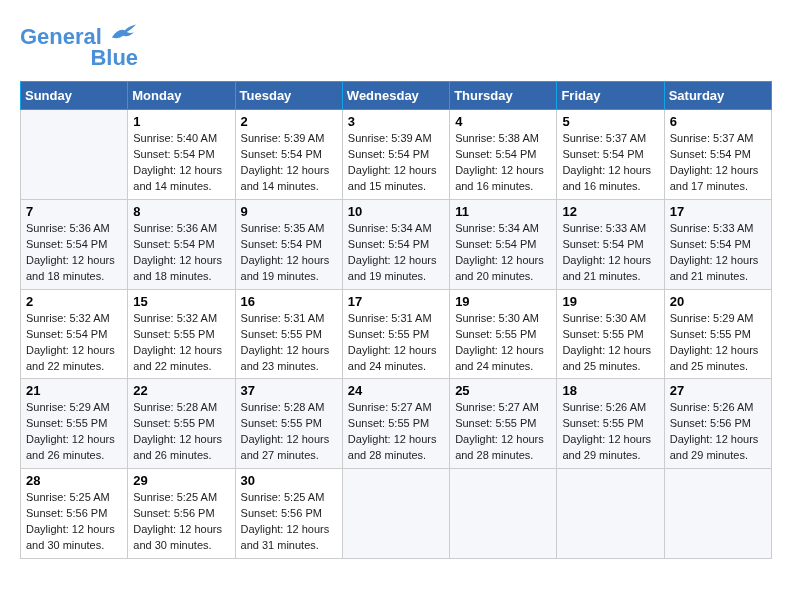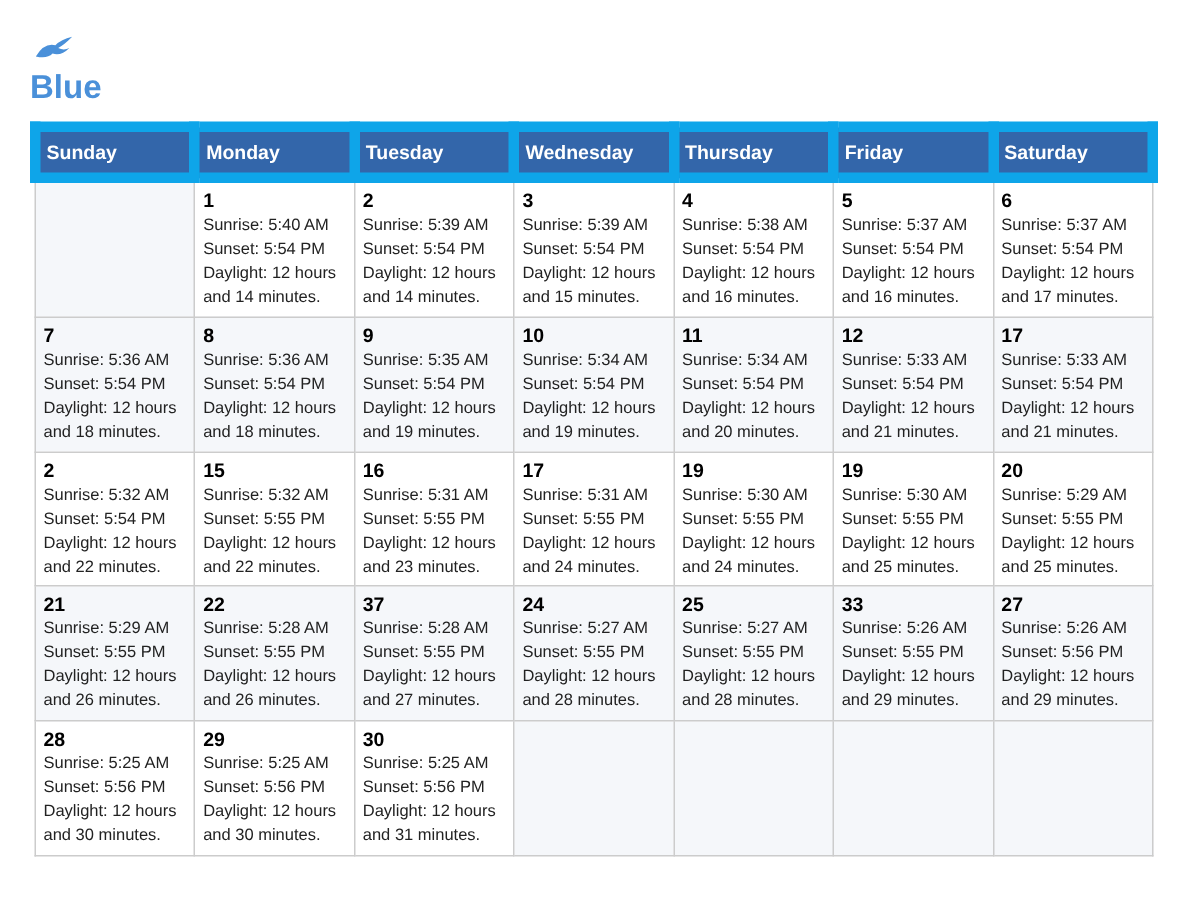--- a/index.html
+++ b/index.html
@@ -51,21 +51,21 @@
       border-collapse: collapse;
       font-size: 11px;
     }
     thead tr th {
       background: #3366aa;
       color: #fff;
       padding: 6px 4px;
       text-align: left;
       font-size: 13px;
       font-weight: bold;
-      border: 7px solid #0ea5e9;
+      border: 1px solid #0ea5e9;
     }
     tbody tr {
       vertical-align: top;
     }
     tbody tr td {
       border: 1px solid #ccc;
       padding: 4px 5px;
       min-height: 80px;
       vertical-align: top;
     }
@@ -91,20 +91,21 @@
     }
   </style>
 </head>
 <body>
 
 <div class="header">
   <div class="logo">
     <div>
       <div style="display:flex;align-items:center;">
         <div class="logo-text">
+          <span>General</span>
           <svg class="logo-bird" viewBox="0 0 30 24" xmlns="http://www.w3.org/2000/svg">
             <path d="M2 18 Q8 8 16 10 Q20 6 28 4 Q22 10 18 12 Q22 14 26 12 Q20 18 14 16 Q10 20 2 18Z" fill="#4a90d9"></path>
           </svg>
         </div>
       </div>
       <div style="color:#4a90d9;font-size:22px;font-weight:bold;margin-top:-4px;text-align:right;">Blue</div>
     </div>
   </div>
   <div class="title-block">
     <div class="main-title"></div>
@@ -227,21 +228,21 @@
         </td>
         <td>
           <span class="day-num">24</span>
           <div class="day-info">Sunrise: 5:27 AM<br>Sunset: 5:55 PM<br>Daylight: 12 hours<br>and 28 minutes.</div>
         </td>
         <td>
           <span class="day-num">25</span>
           <div class="day-info">Sunrise: 5:27 AM<br>Sunset: 5:55 PM<br>Daylight: 12 hours<br>and 28 minutes.</div>
         </td>
         <td>
-          <span class="day-num">33</span>
+          <span class="day-num">18</span>
           <div class="day-info">Sunrise: 5:26 AM<br>Sunset: 5:55 PM<br>Daylight: 12 hours<br>and 29 minutes.</div>
         </td>
         <td>
           <span class="day-num">27</span>
           <div class="day-info">Sunrise: 5:26 AM<br>Sunset: 5:56 PM<br>Daylight: 12 hours<br>and 29 minutes.</div>
         </td>
       </tr>
       <tr>
         <td>
           <span class="day-num">28</span>

